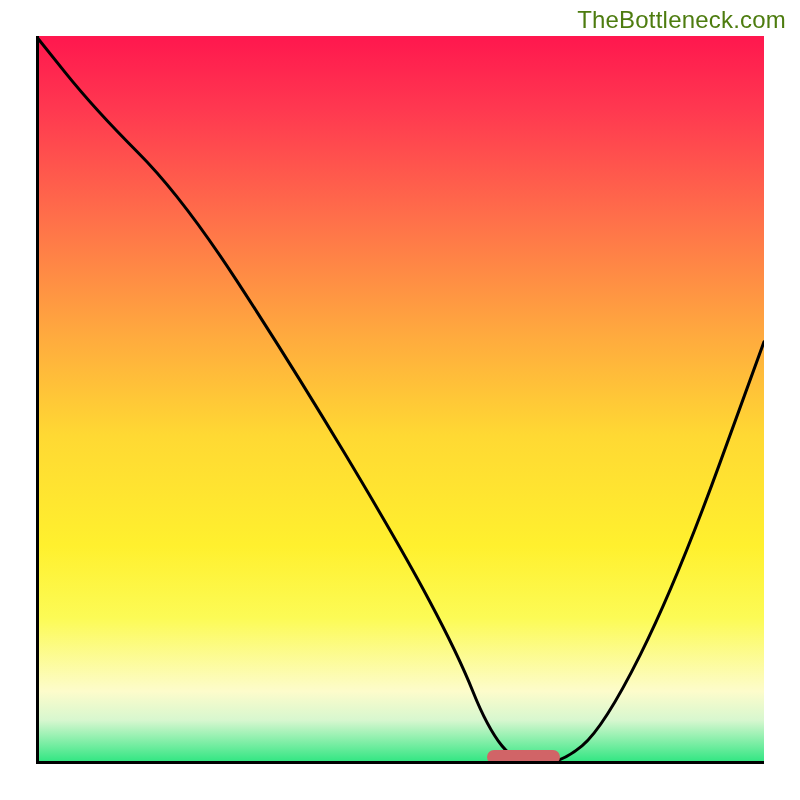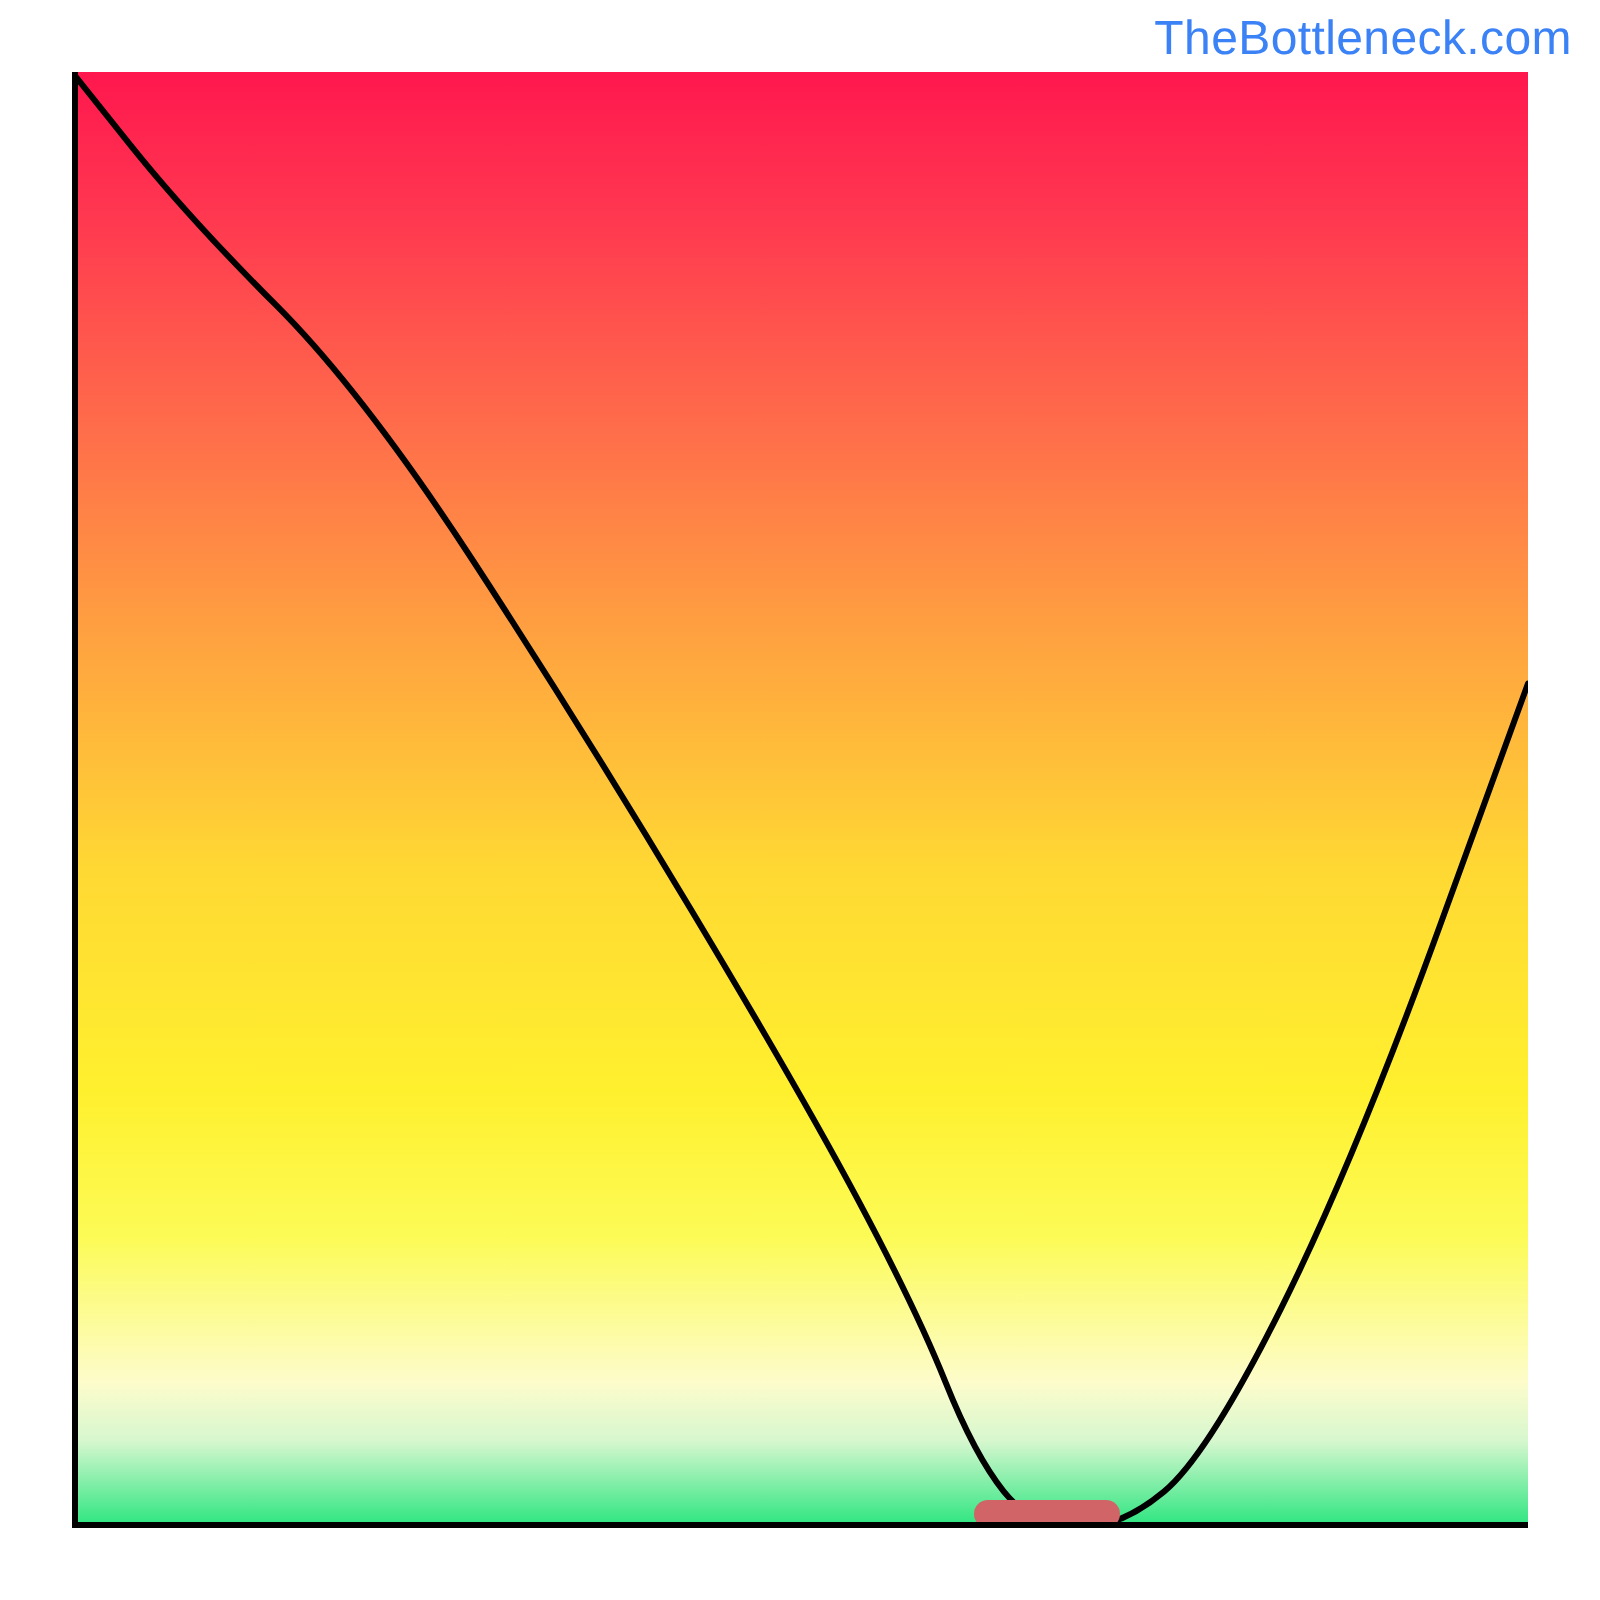--- a/index.html
+++ b/index.html
@@ -72,21 +72,21 @@
     position: absolute;
     height: 14px;
     border-radius: 7px;
     background: #d16467;
   }
   .watermark {
     position: absolute;
     top: 6px;
     right: 14px;
     font-size: 24px;
-    color: #3b82f6;
+    color: #4d7c0f;
     font-weight: 500;
     letter-spacing: 0.2px;
   }
 </style>
 </head>
 <body>
 
 <div class="chart-container">
 
   <div class="plot-area">

